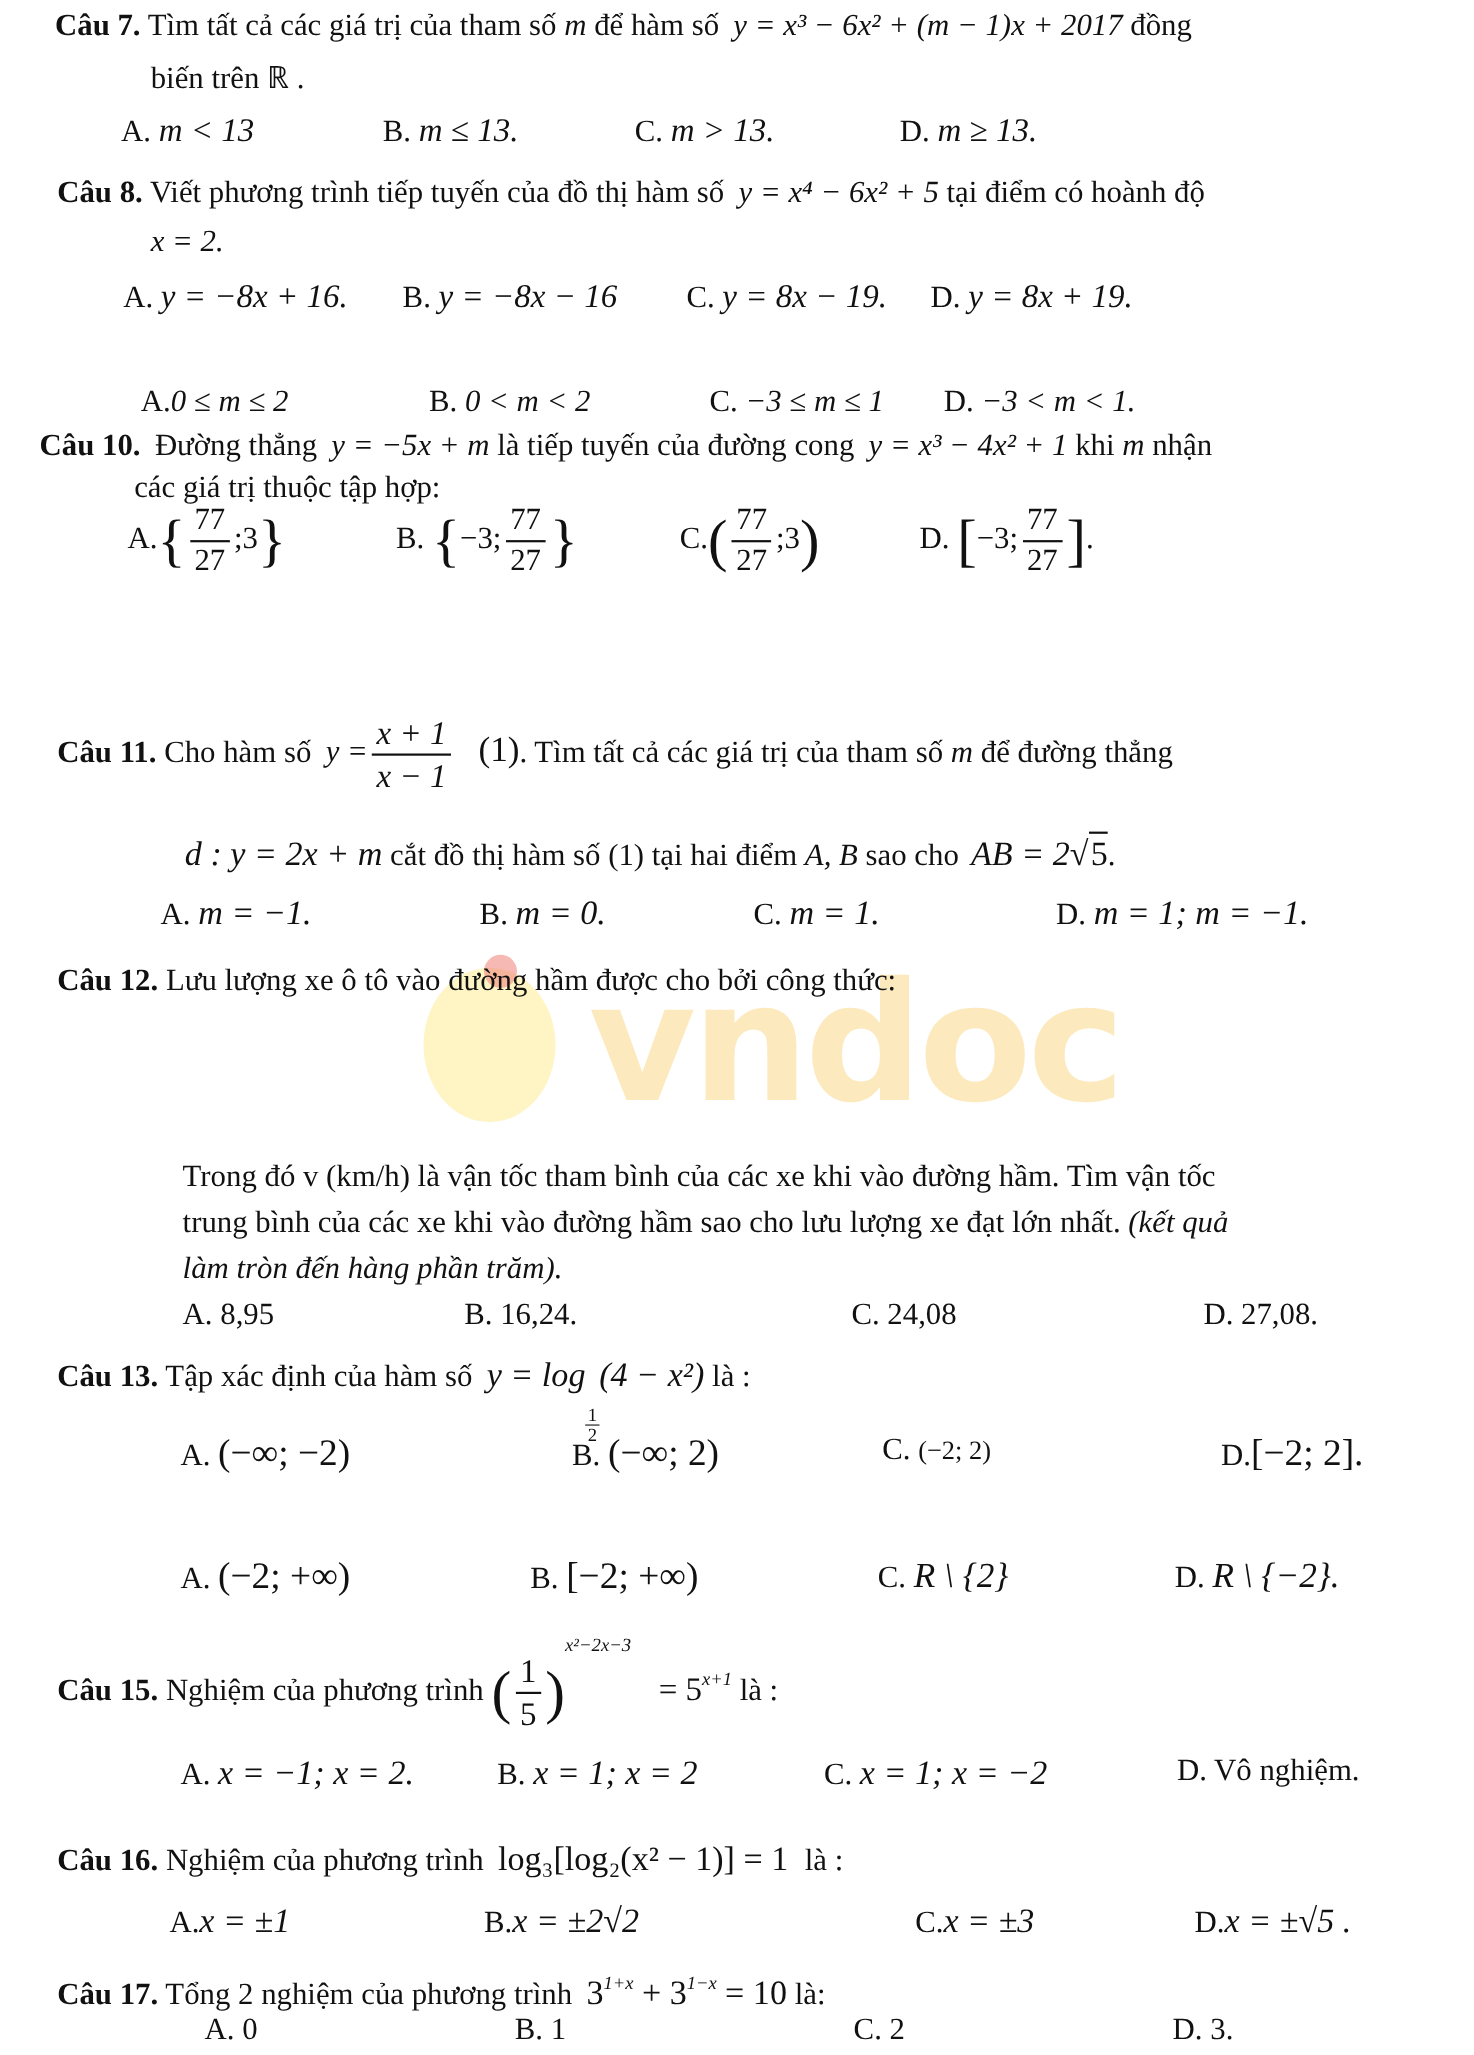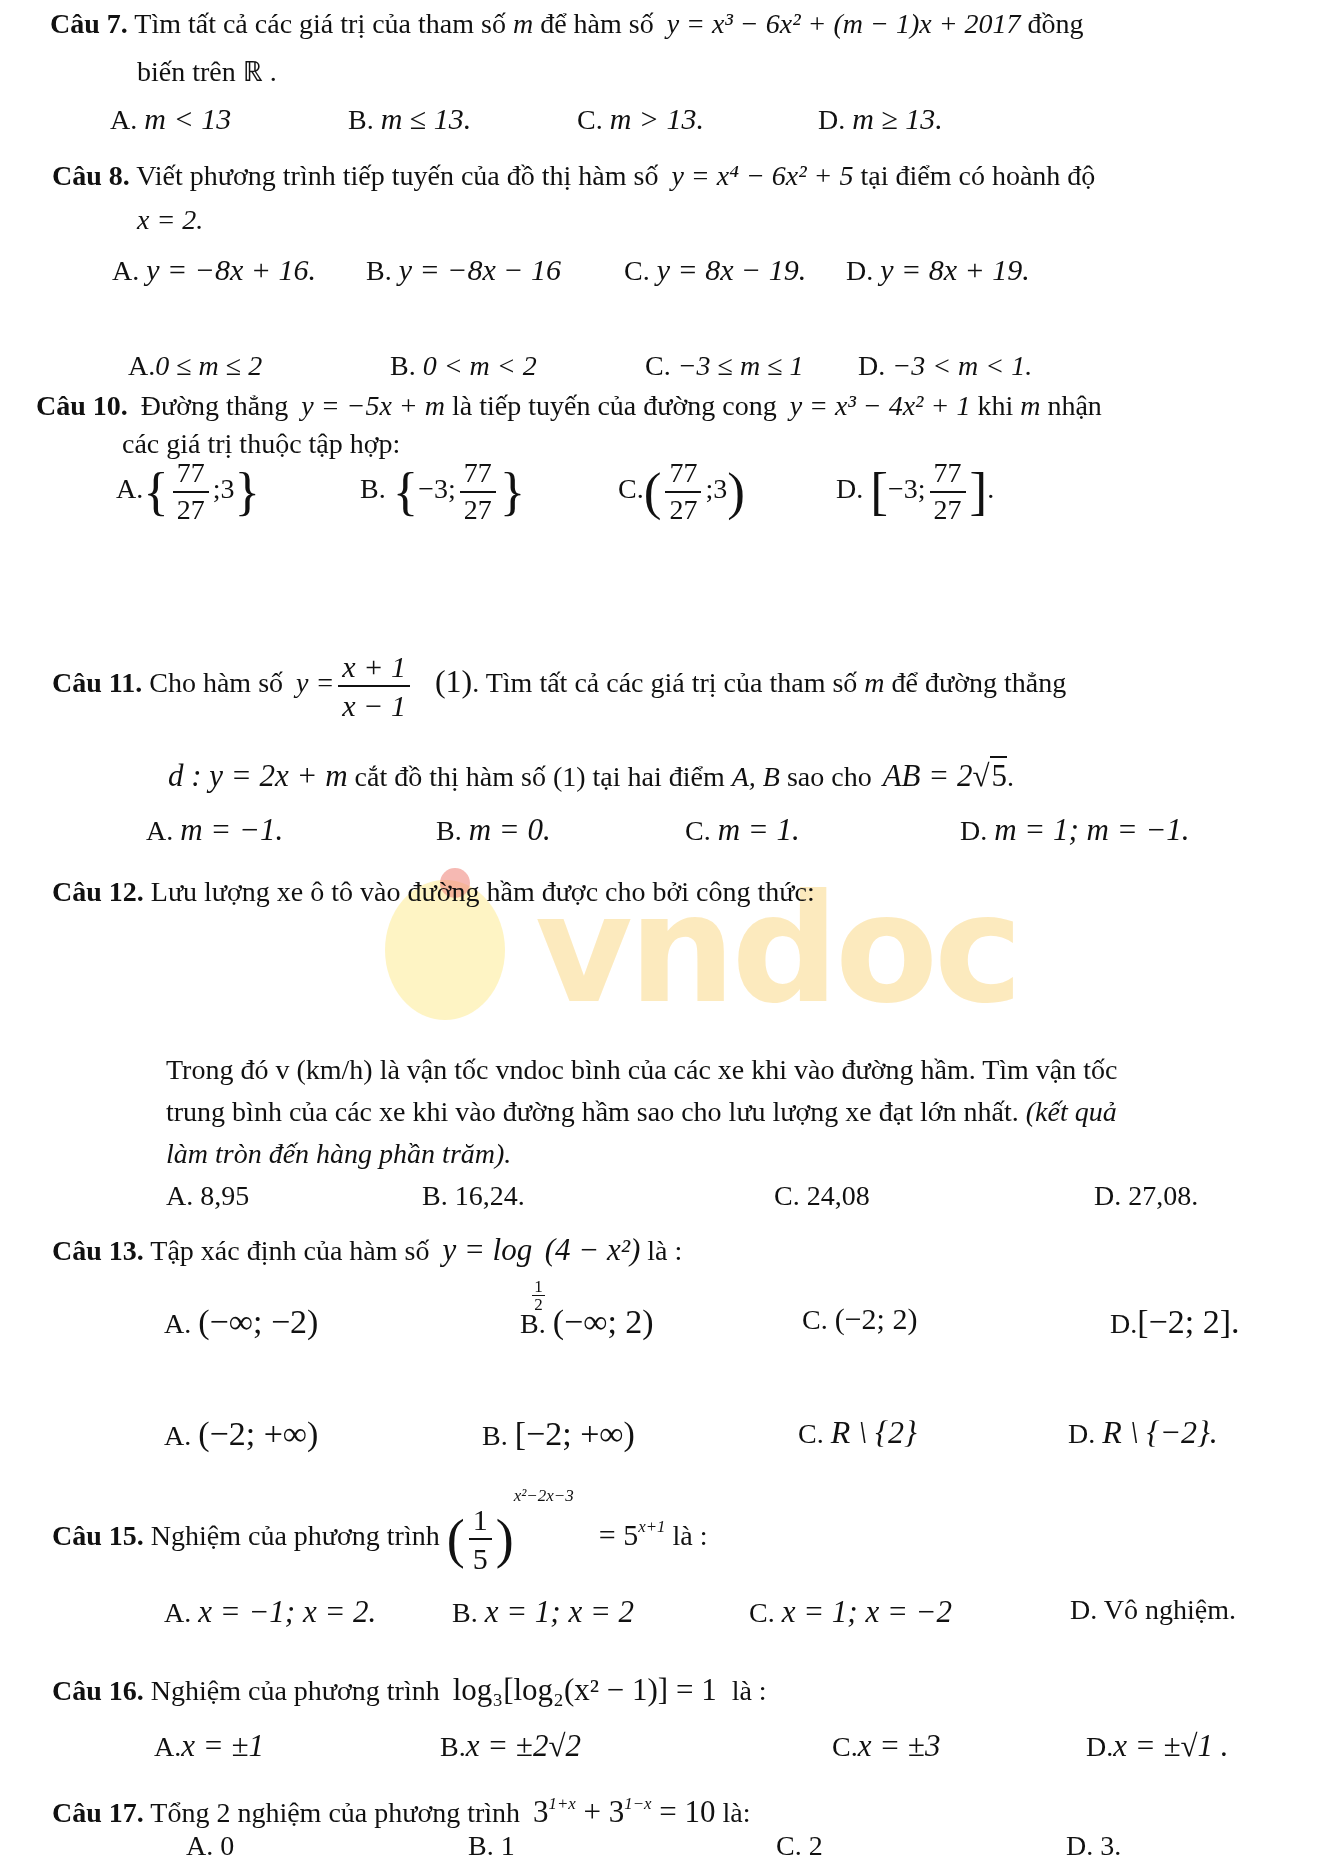--- a/index.html
+++ b/index.html
@@ -123,21 +123,21 @@
 </div>
 <div class="abs opt" style="left:146px;top:812px;"><span>A.</span> <span class="m" style="font-size:31px;">m = −1.</span></div>
 <div class="abs opt" style="left:436px;top:812px;"><span>B.</span> <span class="m" style="font-size:31px;">m = 0.</span></div>
 <div class="abs opt" style="left:685px;top:812px;"><span>C.</span> <span class="m" style="font-size:31px;">m = 1.</span></div>
 <div class="abs opt" style="left:960px;top:812px;"><span>D.</span> <span class="m" style="font-size:31px;">m = 1; m = −1.</span></div>
 
 <div class="abs" style="left:52px;top:876px;">
   <span class="q-label">Câu 12.</span>
   <span>Lưu lượng xe ô tô vào đường hầm được cho bởi công thức:</span>
 </div>
-<div class="abs" style="left:166px;top:1054px;">Trong đó v (km/h) là vận tốc vndoc bình của các xe khi vào đường hầm. Tìm vận tốc</div>
+<div class="abs" style="left:166px;top:1054px;">Trong đó v (km/h) là vận tốc tham bình của các xe khi vào đường hầm. Tìm vận tốc</div>
 <div class="abs ital" style="left:166px;top:1138px;">làm tròn đến hàng phần trăm).</div>
 <div class="abs" style="left:166px;top:1096px;">
   <span>trung bình  của các xe khi vào đường hầm sao cho lưu lượng xe đạt lớn nhất.</span>
   <span class="ital">(kết quả</span>
 </div>
 <div class="abs opt" style="left:166px;top:1180px;"><span>A.</span> <span>8,95</span></div>
 <div class="abs opt" style="left:422px;top:1180px;"><span>B.</span> <span>16,24.</span></div>
 <div class="abs opt" style="left:774px;top:1180px;"><span>C.</span> <span>24,08</span></div>
 <div class="abs opt" style="left:1094px;top:1180px;"><span>D.</span> <span>27,08.</span></div>
 
@@ -145,21 +145,21 @@
   <span class="q-label">Câu 13.</span>
   <span>Tập xác định của hàm số</span>
   <span class="m" style="margin-left:6px;font-size:31px;">y = log</span><span style="display:inline-flex;flex-direction:column;align-items:center;font-size:17px;vertical-align:-32px;line-height:1;">
         <span style="border-bottom:1px solid #111;padding:0 2px;">1</span>
         <span>2</span>
       </span><span class="m" style="font-size:31px;">(4 − x²)</span>
   <span>là :</span>
 </div>
 <div class="abs opt" style="left:164px;top:1302px;"><span>A.</span> <span style="font-size:34px;">(−∞; −2)</span></div>
 <div class="abs opt" style="left:520px;top:1302px;"><span>B.</span> <span style="font-size:34px;">(−∞; 2)</span></div>
-<div class="abs opt" style="left:802px;top:1302px;"><span>C.</span> <span style="font-size:30px;margin-top:26px;">(−2; 2)</span></div>
+<div class="abs opt" style="left:802px;top:1302px;"><span>C.</span> <span style="font-size:24px;margin-top:26px;">(−2; 2)</span></div>
 <div class="abs opt" style="left:1110px;top:1302px;"><span>D.</span><span style="font-size:34px;">[−2; 2].</span></div>
 
 <div class="abs opt" style="left:164px;top:1414px;"><span>A.</span> <span style="font-size:34px;">(−2; +∞)</span></div>
 <div class="abs opt" style="left:482px;top:1414px;"><span>B.</span> <span style="font-size:34px;">[−2; +∞)</span></div>
 <div class="abs opt" style="left:798px;top:1414px;"><span>C.</span> <span class="m" style="font-size:32px;">R \ {2}</span></div>
 <div class="abs opt" style="left:1068px;top:1414px;"><span>D.</span> <span class="m" style="font-size:32px;">R \ {−2}.</span></div>
 
 <div class="abs" style="left:52px;top:1486px;">
   <span class="q-label">Câu 15.</span>
   <span>Nghiệm của phương trình</span>
@@ -177,21 +177,21 @@
 
 <div class="abs" style="left:52px;top:1672px;">
   <span class="q-label">Câu 16.</span>
   <span>Nghiệm của phương trình</span>
   <span style="margin-left:6px;font-size:31px;">log₃[log₂(x² − 1)] = 1</span>
   <span style="margin-left:8px;">là :</span>
 </div>
 <div class="abs opt" style="left:154px;top:1728px;"><span>A.</span><span class="m" style="font-size:31px;">x = ±1</span></div>
 <div class="abs opt" style="left:440px;top:1728px;"><span>B.</span><span class="m" style="font-size:31px;">x = ±2√2</span></div>
 <div class="abs opt" style="left:832px;top:1728px;"><span>C.</span><span class="m" style="font-size:31px;">x = ±3</span></div>
-<div class="abs opt" style="left:1086px;top:1728px;"><span>D.</span><span class="m" style="font-size:31px;">x = ±√1 .</span></div>
+<div class="abs opt" style="left:1086px;top:1728px;"><span>D.</span><span class="m" style="font-size:31px;">x = ±√5 .</span></div>
 
 <div class="abs" style="left:52px;top:1794px;">
   <span class="q-label">Câu 17.</span>
   <span>Tổng 2 nghiệm của phương trình</span>
   <span style="margin-left:6px;font-size:31px;">3</span><sup class="m">1+x</sup><span style="font-size:31px;"> + 3</span><sup class="m">1−x</sup><span style="font-size:31px;"> = 10</span>
   <span>là:</span>
 </div>
 <div class="abs opt" style="left:146px;top:1830px;margin-left:40px;"><span>A.</span> <span>0</span></div>
 <div class="abs opt" style="left:468px;top:1830px;"><span>B.</span> <span>1</span></div>
 <div class="abs opt" style="left:776px;top:1830px;"><span>C.</span> <span>2</span></div>

